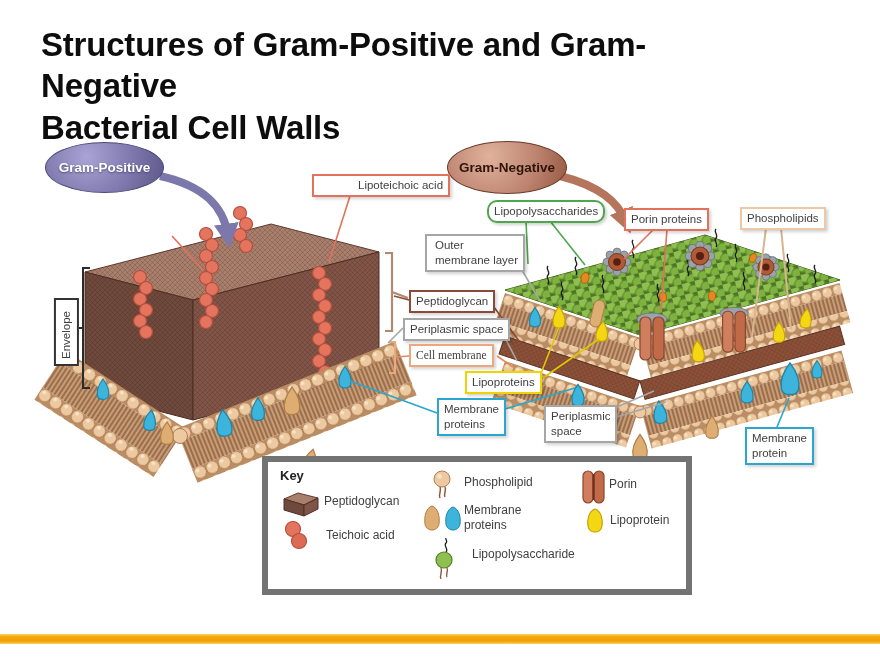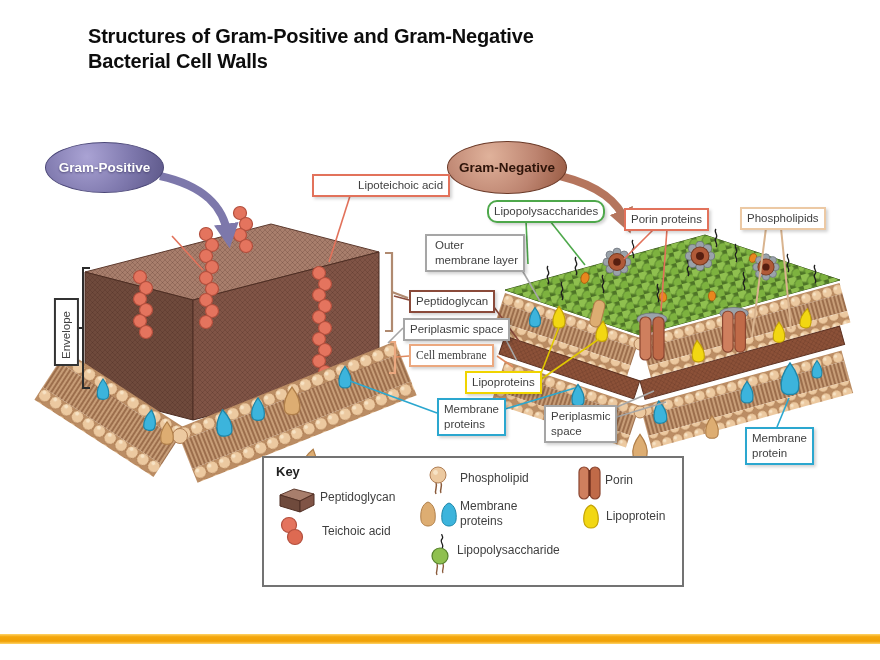--- a/index.html
+++ b/index.html
@@ -1,22 +1,22 @@
 <!DOCTYPE html>
 <html><head>
 <meta charset="utf-8">
 <style>
   html,body{margin:0;padding:0;}
   body{width:880px;height:660px;position:relative;background:#fff;overflow:hidden;
        font-family:"Liberation Sans",sans-serif;}
   #stage{position:absolute;inset:0;}
   #art{position:absolute;left:0;top:0;z-index:1;}
   .title{position:absolute;left:41px;top:24px;width:720px;z-index:3;
-         font-size:20px;font-weight:bold;color:#0d0d0d;line-height:1.25;
-         white-space:pre-line;letter-spacing:-0.2px;margin-left:47px;}
+         font-size:33px;font-weight:bold;color:#0d0d0d;line-height:1.25;
+         white-space:pre-line;letter-spacing:-0.2px;}
   .oval{position:absolute;z-index:4;display:flex;align-items:center;justify-content:center;
         border-radius:50%;font-weight:bold;font-size:13.5px;}
   .oval-gp{left:45px;top:142px;width:117px;height:49px;color:#fff;
         background:radial-gradient(circle at 35% 28%, #aaa3d4 0%, #7d77ac 55%, #5b5687 100%);
         border:1px solid #4a4677;text-shadow:0 1px 2px rgba(30,25,70,.55);}
   .oval-gn{left:447px;top:141px;width:118px;height:51px;color:#2e1409;
         background:radial-gradient(circle at 35% 28%, #e0b29b 0%, #bd8470 55%, #95573f 100%);
         border:1px solid #6b3a28;}
   .lbl{position:absolute;z-index:5;background:#fff;border:2px solid #888;
        padding:2px 5px;font-size:11.5px;color:#3f3f3f;line-height:1.3;
@@ -26,21 +26,21 @@
   .b-gray{border-color:#a6a6a6}
   .b-maroon{border-color:#8a4a3a}
   .b-peach{border-color:#ecc9a4}
   .b-cellmem{border-color:#eba87f}
   .b-yellow{border-color:#f0d400}
   .b-cyan{border-color:#2ba7cf}
   .b-black{border-color:#333}
   .lbl-vert{writing-mode:vertical-rl;transform:rotate(180deg);padding:5px 3px;
             box-shadow:none;}
   .keybox{position:absolute;left:262px;top:456px;width:418px;height:127px;z-index:5;
-          background:#fff;border:2px solid #737373;}
+          background:#fff;border:6px solid #737373;}
   .keybox .khead{position:absolute;left:12px;top:6px;font-size:13px;font-weight:bold;color:#222;}
   .kitem{position:absolute;font-size:12px;color:#3f3f3f;line-height:1.25;white-space:pre-line;}
   .kicon{position:absolute;}
   .goldbar{position:absolute;left:0;top:634px;width:880px;height:10px;z-index:6;
            background:linear-gradient(to bottom,#ffd468 0%,#f4a70d 28%,#f0a106 72%,#ffd468 100%);}
 </style>
 </head>
 <body>
 
 <div id="stage">
@@ -356,21 +356,21 @@
     <path d="M33,5 C39,7 41,15 40,22 C39,30 27,30 26,22 C25,15 27,7 33,5 Z" fill="#3cb4dc" stroke="#1e86a8"></path>
   </svg>
   <div class="kitem" style="left:196px;top:41px;">Membrane
 proteins</div>
 
   <svg class="kicon" style="left:162px;top:76px;" width="30" height="46">
     <path d="M16,14 c3,-3 -3,-6 0,-9 c2,-2 -1,-4 0,-5" stroke="#1e1e1e" stroke-width="1.3" fill="none"></path>
     <circle cx="14" cy="22" r="8" fill="#8fc04f" stroke="#55802c" stroke-width="1.2"></circle>
     <path d="M11,30 c2,4 -2,7 0,11 M17,30 c2,4 -2,6 0,9" stroke="#8a5a3a" stroke-width="1.4" fill="none"></path>
   </svg>
-  <div class="kitem" style="left:193px;top:85px;text-align:center;">Lipopolysaccharide</div>
+  <div class="kitem" style="left:204px;top:85px;text-align:center;">Lipopolysaccharide</div>
 
   <svg class="kicon" style="left:310px;top:6px;" width="34" height="38">
     <rect x="5" y="3" width="10" height="32" rx="5" fill="#cf7f5e" stroke="#8a4530" stroke-width="1.2"></rect>
     <rect x="16" y="3" width="10" height="32" rx="5" fill="#c06a48" stroke="#8a4530" stroke-width="1.2"></rect>
     <path d="M15.5,6 V32" stroke="#6e2f1c" stroke-width="2"></path>
   </svg>
   <div class="kitem" style="left:341px;top:15px;">Porin</div>
 
   <svg class="kicon" style="left:312px;top:44px;" width="30" height="32">
     <path d="M15,3 C21,5 23,13 22,20 C21,28 9,28 8,20 C7,13 9,5 15,3 Z" fill="#f2d712" stroke="#c3a206" stroke-width="1.2"></path>

